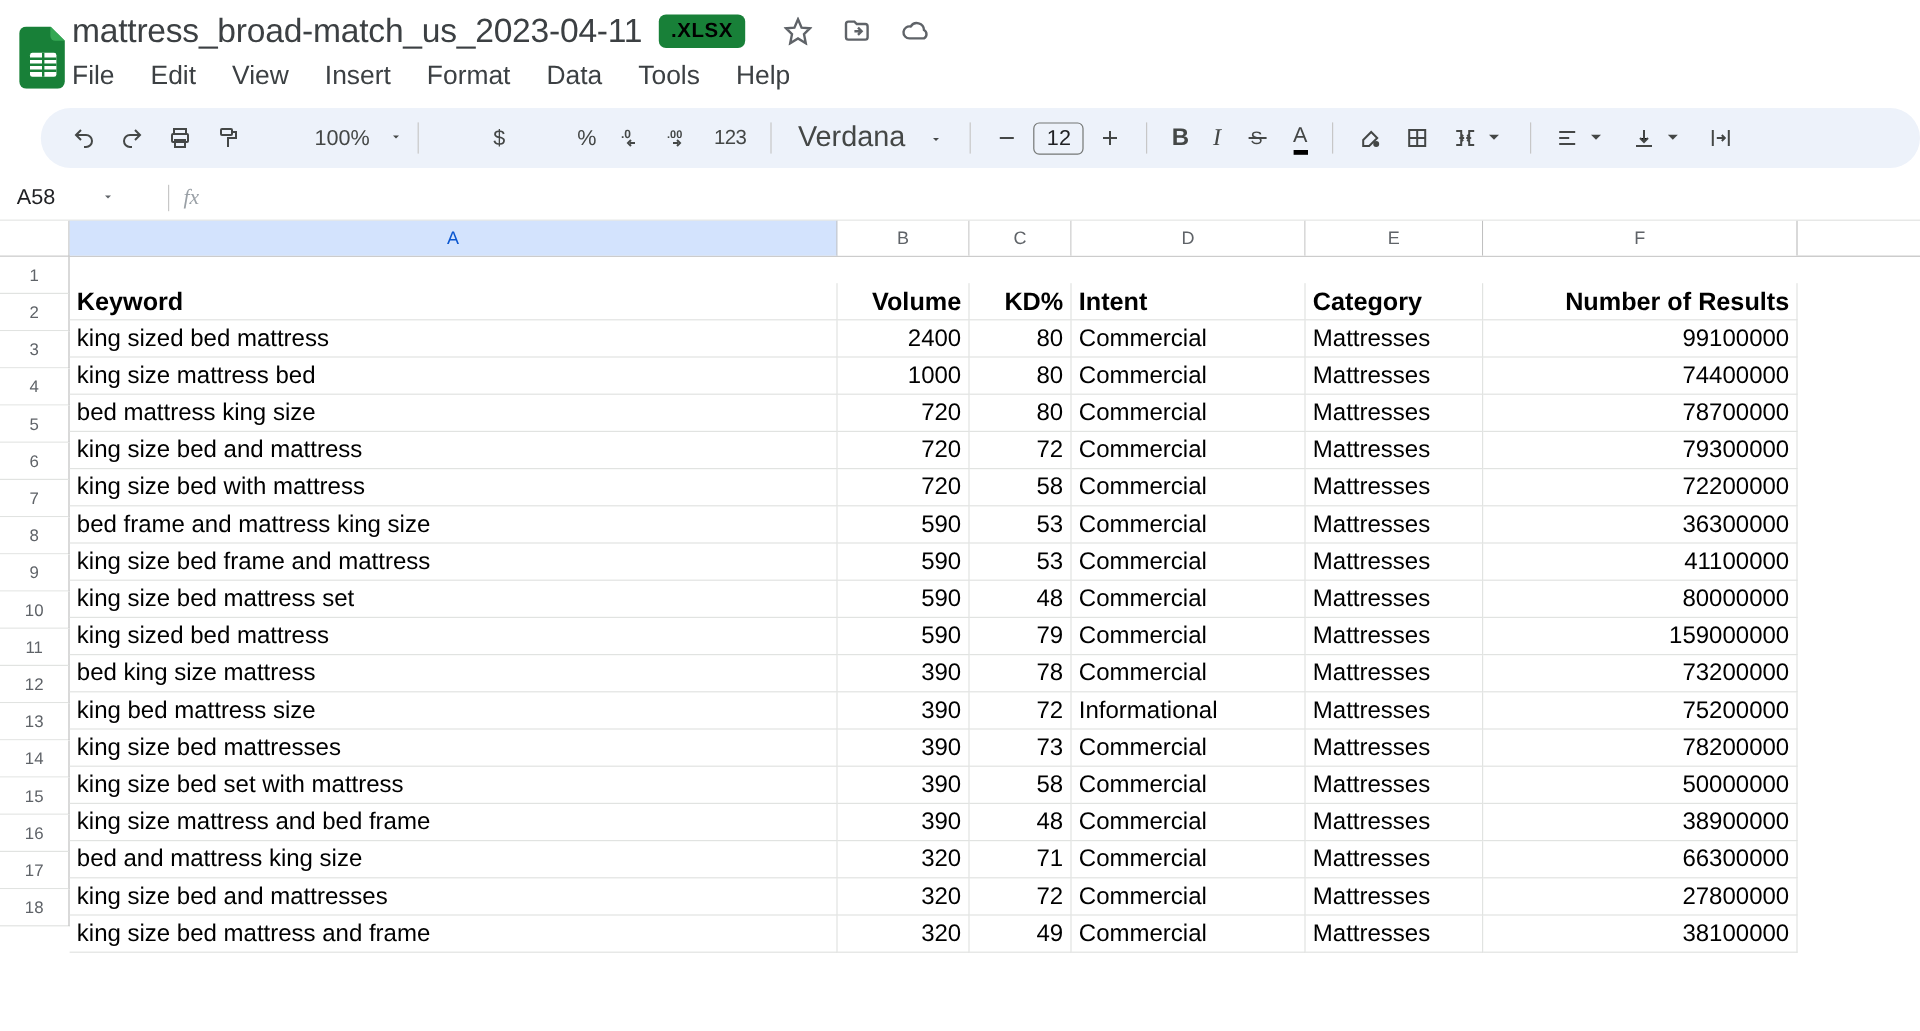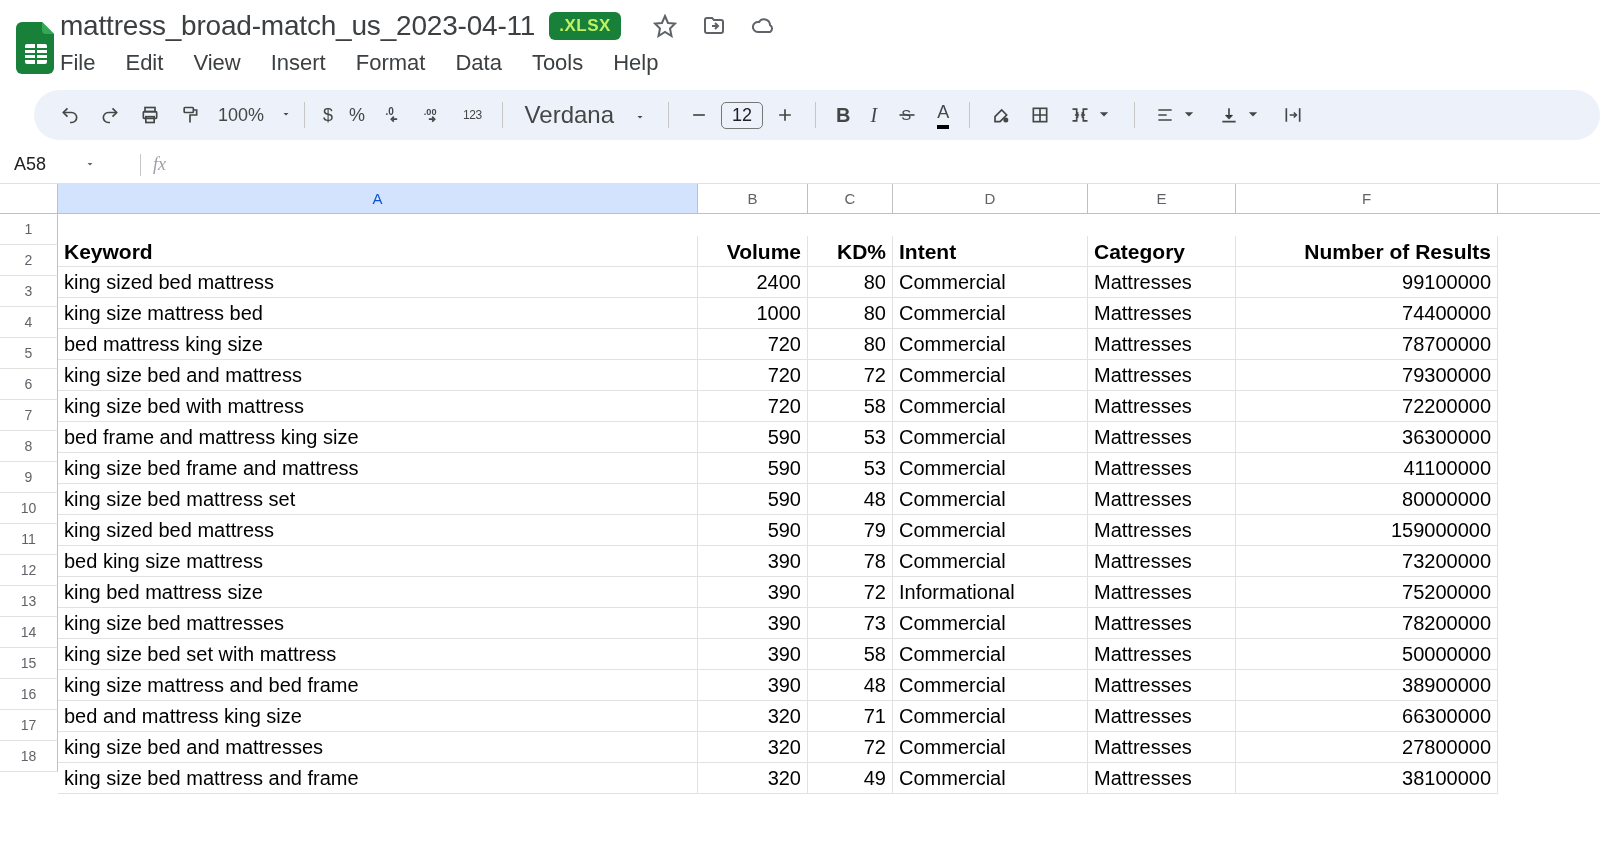--- a/index.html
+++ b/index.html
@@ -11,46 +11,46 @@
   .doc-row { display: flex; align-items: center; padding: 2px 0 0 0; }
   .app-icon {
     width: 48px; height: 60px; display: flex; align-items: center; justify-content: center;
     color: #188038;
   }
   .app-icon svg { width: 40px; height: 52px; }
   .doc-meta { display: flex; flex-direction: column; gap: 2px; }
   .doc-title-row { display: flex; align-items: center; gap: 14px; }
   .doc-title { font-size: 28px; font-weight: 400; color: #3c4043; letter-spacing: -0.2px; }
   .badge {
-    background: #188038; color: #bef264; border-radius: 6px;
+    background: #188038; color: #000000; border-radius: 6px;
     font-size: 17px; font-weight: 700; padding: 4px 10px; letter-spacing: 0.5px;
   }
   .doc-actions-icons { display: inline-flex; gap: 25px; margin-left: 18px; }
   .doc-actions-icons .hicon { color: #5f6368; width: 24px; height: 24px; }
 
   .menubar { display: flex; gap: 30px; padding: 6px 0 10px 50px; font-size: 22px; color: #3c4043; margin-left: 10px; align-items: center;}
   .menubar span { cursor: pointer; }
 
   
   .toolbar {
     display: flex; align-items: center; gap: 4px;
     background: #edf2fa; border-radius: 40px;
     margin: 4px 0 0 34px; padding: 6px 18px; height: 50px;
   }
   .tb-btn { display: inline-flex; align-items: center; justify-content: center; padding: 6px 8px; color: #444746; border-radius: 6px; cursor: pointer; }
   .tb-btn svg { width: 20px; height: 20px; }
   .tb-sep { width: 1px; height: 26px; background: #c7c7c7; margin: 0 8px; }
-  .tb-text { font-size: 18px; color: #444746; padding: 4px 6px; }
+  .tb-text { font-size: 18px; color: #444746; padding: 4px 6px; margin-left: 44px; }
   .zoom { display: inline-flex; align-items: center; gap: 10px; }
   .font-name { font-size: 24px; color: #444746; padding: 0 10px; }
   .font-size-box {
     border: 1.5px solid #747775; border-radius: 5px; padding: 2px 10px; font-size: 18px; min-width: 38px; text-align: center;
   }
   .text-color-underline { border-bottom: 4px solid #000; padding-bottom: 2px; display: inline-flex; }
-  .number-123 { font-size: 12px; letter-spacing: -0.5px; font-weight: 500; }
+  .number-123 { font-size: 17px; letter-spacing: -0.5px; font-weight: 500; }
 
   
   .fx-row { display: flex; align-items: center; border-bottom: 1px solid #e1e3e1; height: 38px; margin-top: 6px; }
   .name-box { width: 140px; display: flex; align-items: center; gap: 38px; padding: 0 14px; font-size: 18px; }
   .name-box .dd { color: #5f6368; }
   .fx-sep { width: 1px; height: 22px; background: #c7c7c7; }
   .fx-icon { font-style: italic; color: #9aa0a6; font-size: 18px; padding: 0 12px; font-family: Georgia, serif; }
   .fx-input { flex: 1; border: none; outline: none; font-size: 16px; padding: 4px 6px; }
 
   

